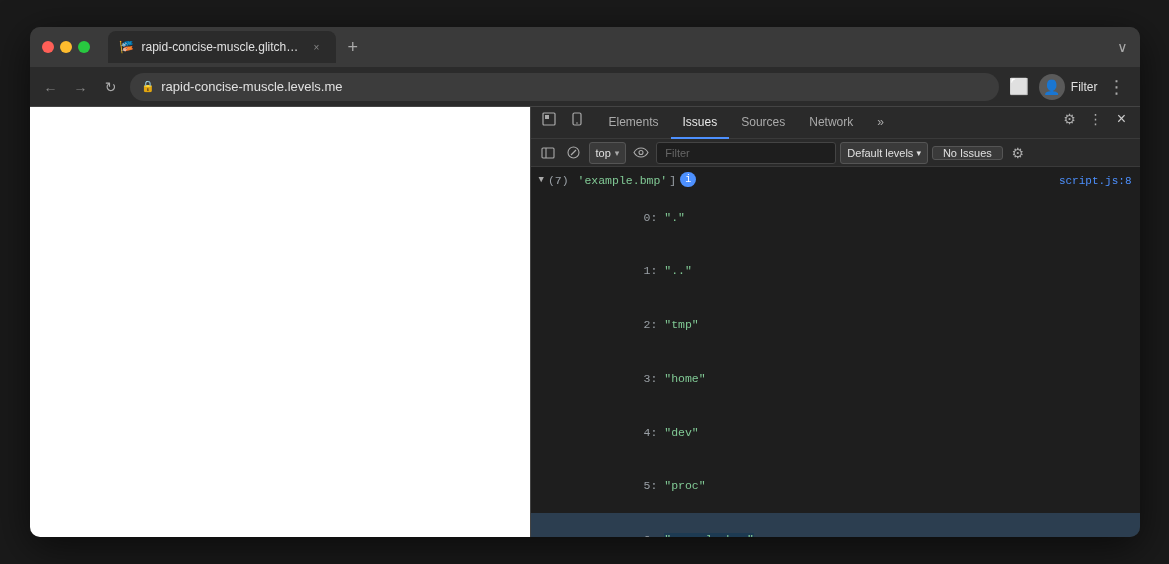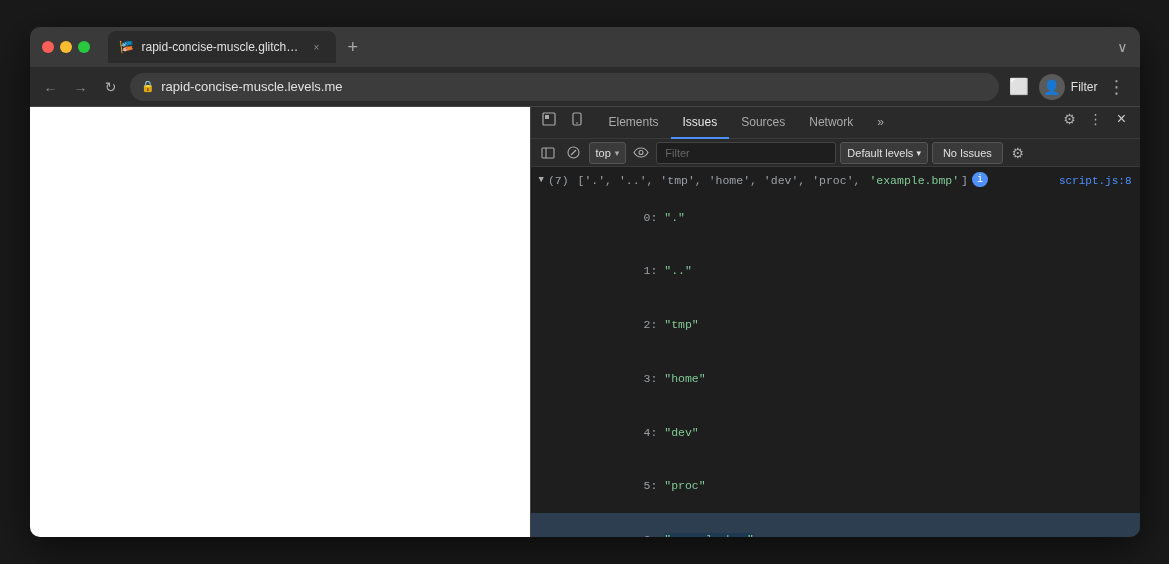--- a/index.html
+++ b/index.html
@@ -361,21 +361,21 @@
     }
 
     .no-issues-btn {
       background: #3a3a3a;
       border: 1px solid #555;
       border-radius: 3px;
       color: #e0e0e0;
       font-size: 11px;
       padding: 1px 10px;
       cursor: pointer;
-      height: 22px;
+      height: 14px;
       display: flex;
       align-items: center;
     }
 
     .dt-settings-icon2 {
       color: #aaa;
       font-size: 14px;
       cursor: pointer;
       width: 22px;
       height: 22px;
@@ -548,21 +548,21 @@
         </div>
         <div class="dt-settings-icon2">⚙</div>
       </div>
 
       <div class="console-output">
 
         <div class="console-line-wrapper" style="position:relative;">
           <div class="console-line" style="display:flex; align-items:flex-start; gap:2px; padding-left:8px;">
             <span class="caret-down" style="color:#aaa;font-size:9px;margin-right:2px;margin-top:2px;">▼</span>
             <span style="color:#9aa0a6;">(7)&nbsp;</span>
-            <span style="color:#9aa0a6;">['.',&nbsp;'..',&nbsp;'tmp',&nbsp;'home',&nbsp;'dev',&nbsp;'proc',&nbsp;</span><span style="color:#81c995;">'example.bmp'</span><span style="color:#9aa0a6;">]</span>
+            <span style="color:#81c995;">'example.bmp'</span><span style="color:#9aa0a6;">]</span>
             <span class="c-blue-badge">i</span>
             <span class="source-link" style="position:absolute;right:8px;top:2px;color:#4d90fe;font-size:11px;">script.js:8</span>
           </div>
         </div>
 
         <div class="array-item-row">
           <span style="color:#9aa0a6;">0:&nbsp;</span><span style="color:#81c995;">"."</span>
         </div>
 
         <div class="array-item-row">

